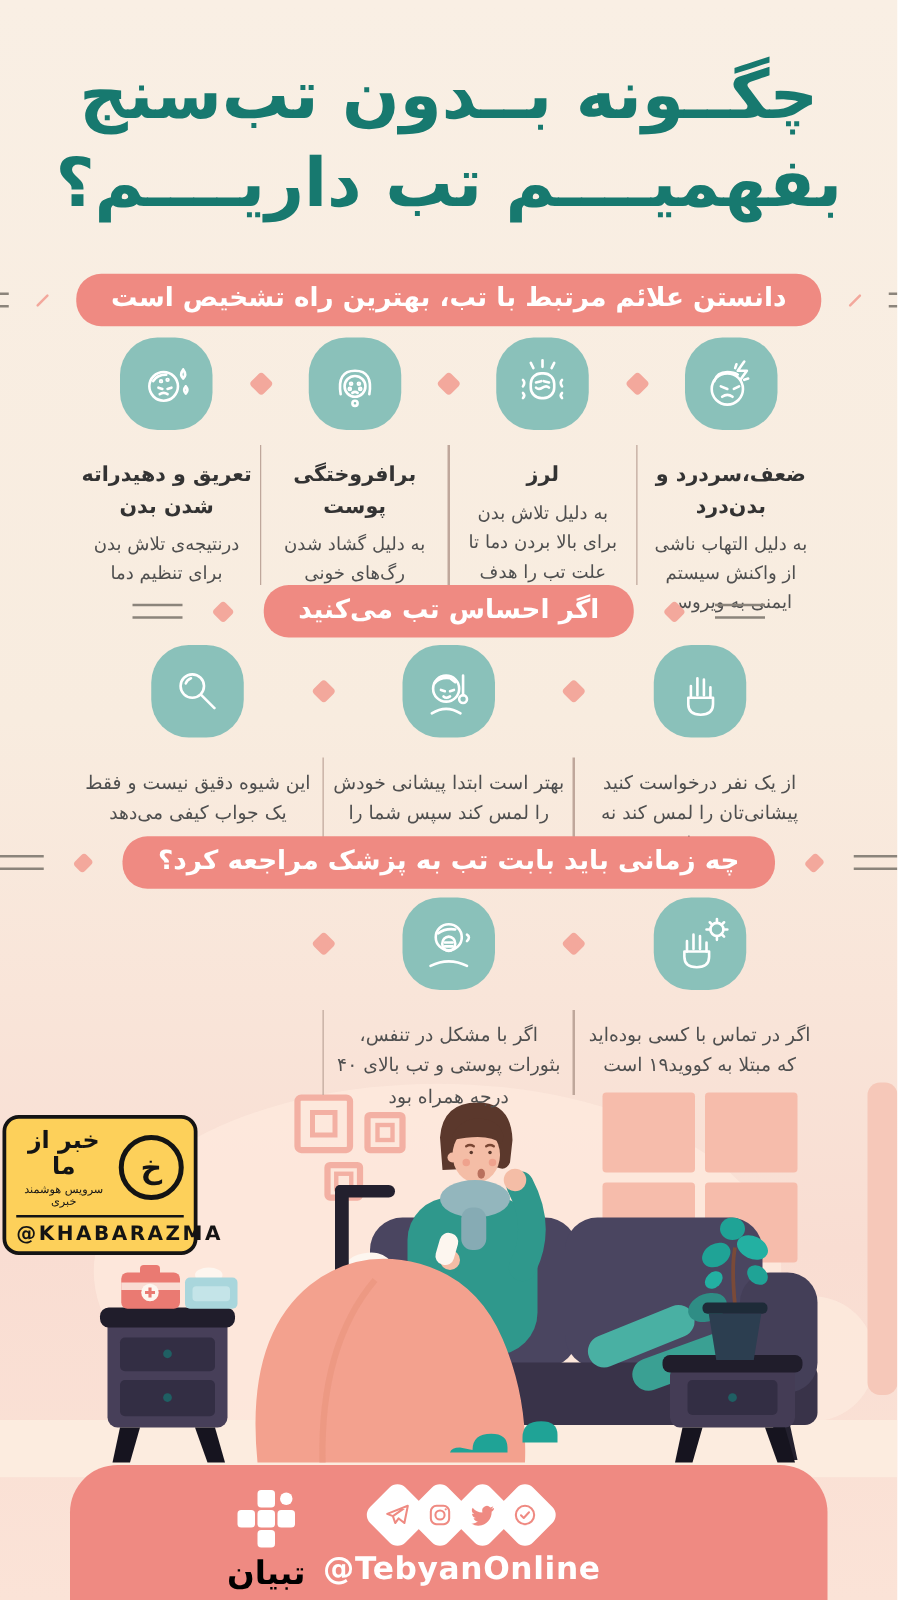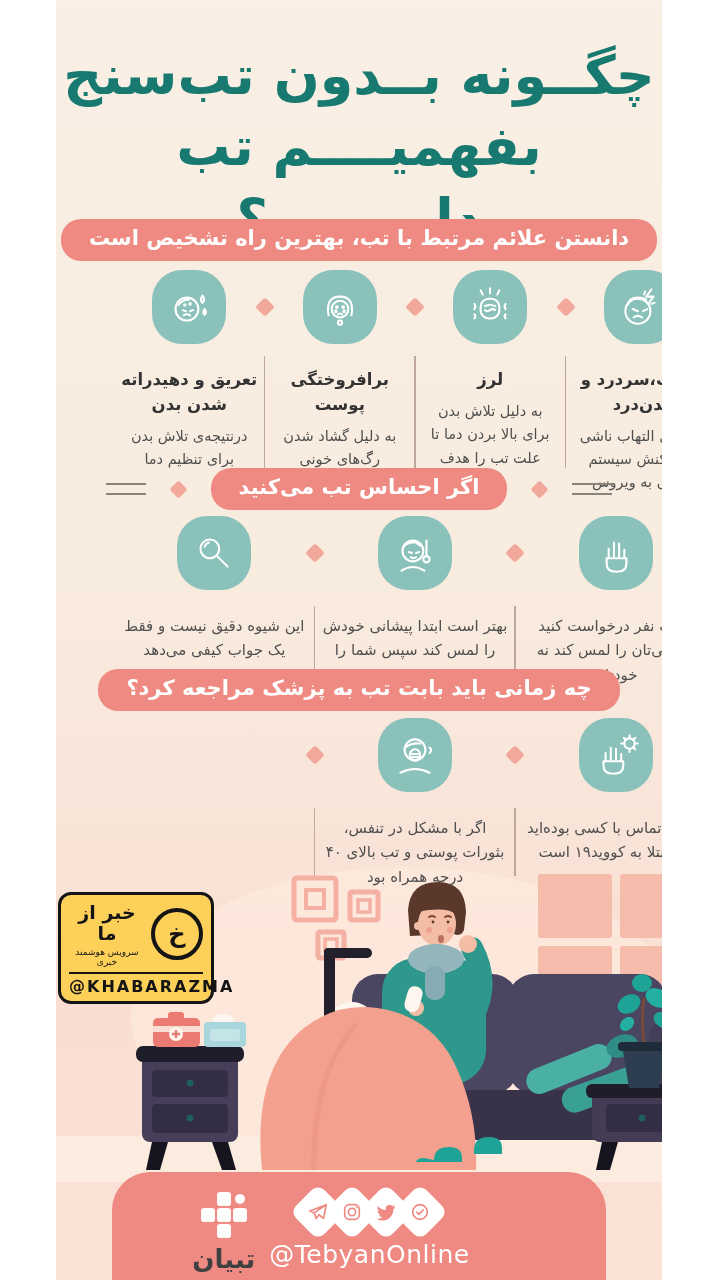--- a/index.html
+++ b/index.html
@@ -1,17 +1,17 @@
 <!DOCTYPE html>
 <html lang="fa"><head>
 <meta charset="utf-8">
 <style>
   html,body{margin:0;padding:0;background:#ffffff;}
   .stage{
-    position:relative;width:606px;height:1280px;overflow:hidden;margin:0 auto;
+    position:relative;width:718px;height:1280px;overflow:hidden;margin:0 auto;
     background:linear-gradient(180deg,#f9efe4 0%,#f8ecdf 45%,#f9e5d9 62%,#f9ddd2 78%,#fbe3d7 100%);
     font-family:"DejaVu Sans",sans-serif;
   }
   
   .main-title{
     position:absolute;top:40px;left:0;right:0;text-align:center;direction:rtl;
     color:#17796f;font-weight:bold;font-size:54px;line-height:1.32;letter-spacing:-1px;
   }
   
   .banner{position:absolute;left:0;right:0;display:flex;align-items:center;justify-content:center;gap:26px;z-index:3;}
@@ -63,22 +63,22 @@
     margin-top:5px;border-top:2px solid #141414;padding-top:3px;text-align:center;
     font-size:16px;font-weight:bold;letter-spacing:2px;color:#141414;
   }
   
   .footer{
     position:absolute;top:1172px;left:56px;right:56px;height:150px;z-index:2;
     background:#ef8a82;border-radius:38px;display:flex;justify-content:center;
   }
   .f-cluster{display:flex;align-items:flex-start;gap:14px;margin-top:20px;transform:translateX(-28px);}
   .f-brand{display:flex;flex-direction:column;align-items:center;}
-  .f-brandname{color:#404040;font-weight:bold;font-size:26px;direction:rtl;margin-top:2px;line-height:1;}
-  .f-social{display:flex;flex-direction:column;align-items:center;}
+  .f-brandname{color:#000000;font-weight:bold;font-size:26px;direction:rtl;margin-top:2px;line-height:1;}
+  .f-social{display:flex;flex-direction:column;align-items:center;font-weight:bold;}
   .chain{display:flex;align-items:center;}
   .chain .dia{
     width:40px;height:40px;background:#fff;border-radius:9px;transform:rotate(45deg);
     display:flex;align-items:center;justify-content:center;margin-left:-6px;
   }
   .chain .dia:first-child{margin-left:0;}
   .chain .dia .glyph{transform:rotate(-45deg);display:flex;}
   .chain svg{width:22px;height:22px;}
   .f-handle{color:#fff;font-size:25px;margin-top:8px;letter-spacing:0.5px;}
 </style>

